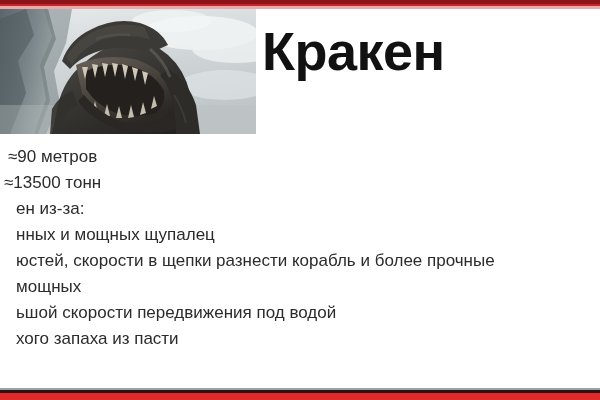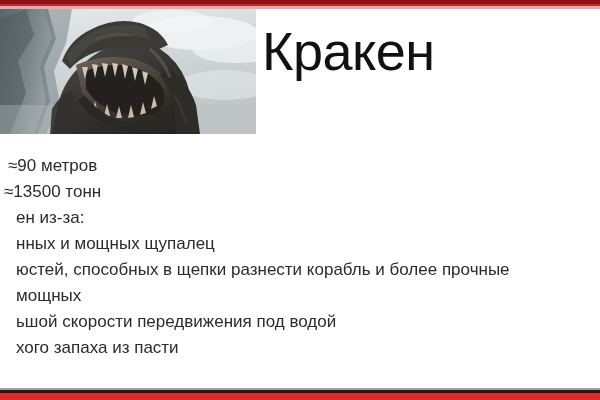--- a/index.html
+++ b/index.html
@@ -82,32 +82,32 @@
     width: 256px;
     height: 125px;
   }
 
   
   .title {
     position: absolute;
     left: 262px;
     top: 24px;
     font-size: 54px;
-    font-weight: 400;
+    font-weight: 700;
     letter-spacing: -0.5px;
     color: #111111;
     line-height: 1;
     white-space: nowrap;
   }
 
   
   .facts {
     position: absolute;
     left: 0;
-    top: 153px;
+    top: 144px;
     width: 600px;
   }
   .fact-line {
     height: 26px;
     line-height: 26px;
     font-size: 17px;
     color: #2b2b2b;
     white-space: nowrap;
     overflow: hidden;
   }
@@ -201,21 +201,21 @@
     </svg>
   </div>
 
   <div class="title">Кракен</div>
 
   <div class="facts">
     <div class="fact-line indent-a">≈90 метров</div>
     <div class="fact-line indent-b">≈13500 тонн</div>
     <div class="fact-line indent-c">ен из-за:</div>
     <div class="fact-line indent-c">нных и мощных щупалец</div>
-    <div class="fact-line indent-c">юстей, способных в щепки разнести корабль и более прочные</div>
+    <div class="fact-line indent-c">юстей, скорости в щепки разнести корабль и более прочные</div>
     <div class="fact-line indent-c">мощных</div>
     <div class="fact-line indent-c">ьшой скорости передвижения под водой</div>
     <div class="fact-line indent-c">хого запаха из пасти</div>
   </div>
 
   <div class="rule-bottom">
     <div class="seg-grey"></div>
     <div class="seg-dark"></div>
     <div class="seg-red"></div>
   </div>

